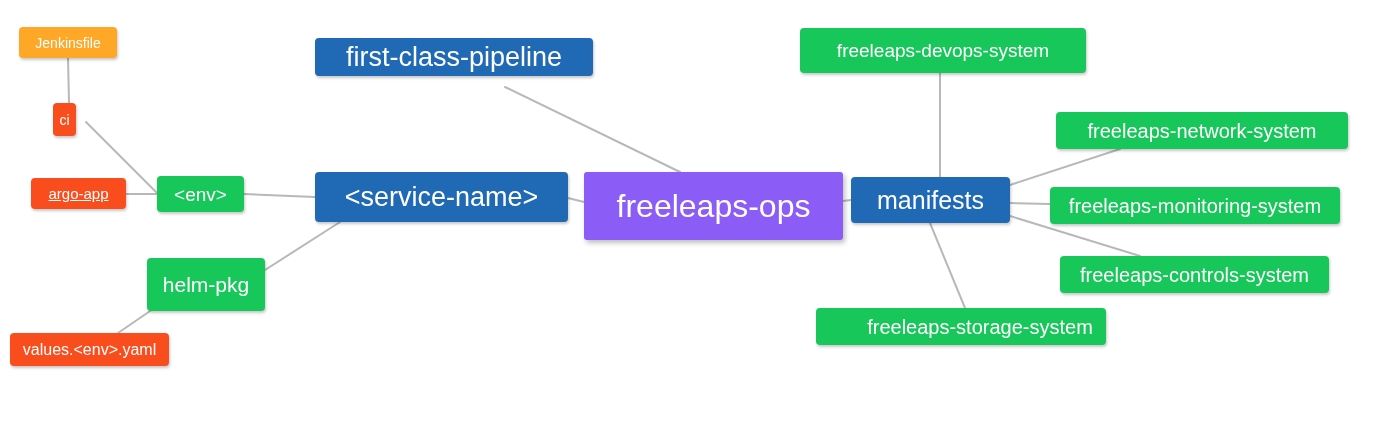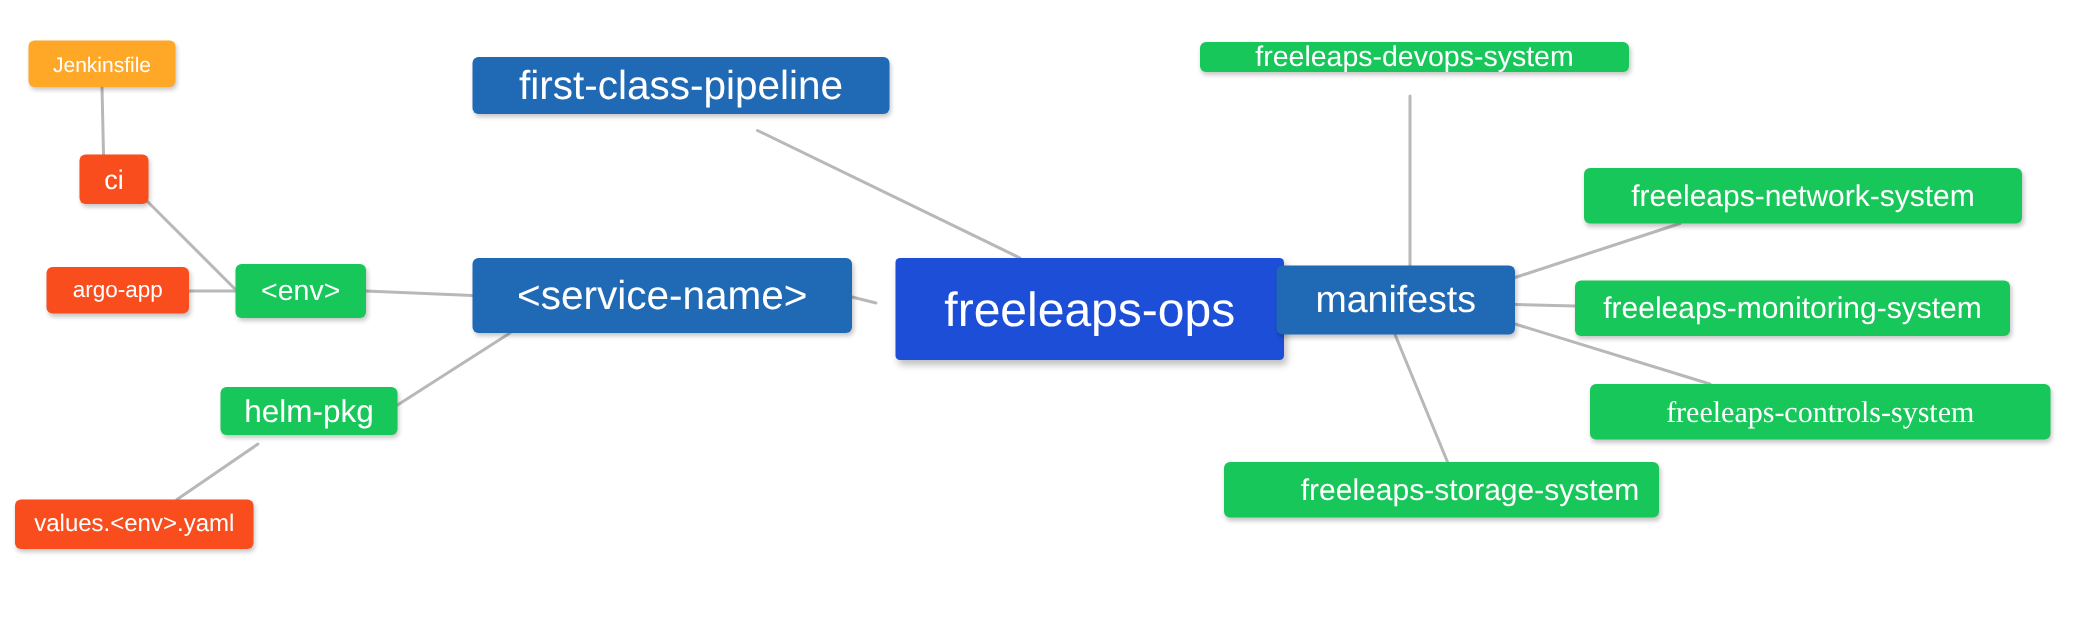--- a/index.html
+++ b/index.html
@@ -63,28 +63,28 @@
       <line x1="505" y1="87" x2="680" y2="172" stroke="#b8b8b8" stroke-width="2" stroke-linecap="round"></line>
       <line x1="843" y1="201" x2="851" y2="200" stroke="#b8b8b8" stroke-width="2" stroke-linecap="round"></line>
       <line x1="940" y1="177" x2="940" y2="64" stroke="#b8b8b8" stroke-width="2" stroke-linecap="round"></line>
       <line x1="1010" y1="185" x2="1120" y2="149" stroke="#b8b8b8" stroke-width="2" stroke-linecap="round"></line>
       <line x1="1010" y1="203" x2="1050" y2="204" stroke="#b8b8b8" stroke-width="2" stroke-linecap="round"></line>
       <line x1="1010" y1="216" x2="1140" y2="256" stroke="#b8b8b8" stroke-width="2" stroke-linecap="round"></line>
       <line x1="930" y1="223" x2="965" y2="308" stroke="#b8b8b8" stroke-width="2" stroke-linecap="round"></line>
     </svg>
   <div id="node-layer">
       <div class="mm-node" style="left: 19px; top: 27px; width: 98px; height: 31px; background: rgb(255, 167, 38); font-size: 14px;">Jenkinsfile</div>
-      <div class="mm-node" style="left: 53px; top: 103px; width: 46px; height: 33px; background: rgb(250, 77, 30); font-size: 18px;">ci</div>
-      <div class="mm-node" style="left: 31px; top: 178px; width: 95px; height: 31px; background: rgb(250, 77, 30); font-size: 15px;">argo-app</div>
+      <div class="mm-node" style="left: 53px; top: 103px; width: 23px; height: 33px; background: rgb(250, 77, 30); font-size: 14px;">ci</div>
+      <div class="mm-node" style="left: 31px; top: 178px; width: 95px; height: 31px; background: rgb(250, 77, 30); font-size: 15px; text-decoration: underline;">argo-app</div>
       <div class="mm-node" style="left: 157px; top: 176px; width: 87px; height: 36px; background: rgb(24, 199, 90); font-size: 19px;">&lt;env&gt;</div>
-      <div class="mm-node" style="left: 147px; top: 258px; width: 118px; height: 32px; background: rgb(24, 199, 90); font-size: 21px;">helm-pkg</div>
+      <div class="mm-node" style="left: 147px; top: 258px; width: 118px; height: 53px; background: rgb(24, 199, 90); font-size: 21px;">helm-pkg</div>
       <div class="mm-node" style="left: 10px; top: 333px; width: 159px; height: 33px; background: rgb(250, 77, 30); font-size: 16px;">values.&lt;env&gt;.yaml</div>
       <div class="mm-node" style="left: 315px; top: 38px; width: 278px; height: 38px; background: rgb(32, 105, 181); font-size: 27px;">first-class-pipeline</div>
       <div class="mm-node" style="left: 315px; top: 172px; width: 253px; height: 50px; background: rgb(32, 105, 181); font-size: 27px;">&lt;service-name&gt;</div>
-      <div class="mm-node root" style="left: 584px; top: 172px; width: 259px; height: 68px; background: #1d4ed8; font-size: 32px; margin-left: 13px;">freeleaps-ops</div>
+      <div class="mm-node root" style="left: 584px; top: 172px; width: 259px; height: 68px; background: #8b5cf6; font-size: 32px;">freeleaps-ops</div>
       <div class="mm-node" style="left: 851px; top: 177px; width: 159px; height: 46px; background: rgb(32, 105, 181); font-size: 25px;">manifests</div>
-      <div class="mm-node" style="left: 800px; top: 28px; width: 286px; height: 20px; background: rgb(24, 199, 90); font-size: 19px;">freeleaps-devops-system</div>
+      <div class="mm-node" style="left: 800px; top: 28px; width: 286px; height: 45px; background: rgb(24, 199, 90); font-size: 19px;">freeleaps-devops-system</div>
       <div class="mm-node" style="left: 1056px; top: 112px; width: 292px; height: 37px; background: rgb(24, 199, 90); font-size: 20px;">freeleaps-network-system</div>
       <div class="mm-node" style="left: 1050px; top: 187px; width: 290px; height: 37px; background: rgb(24, 199, 90); font-size: 20px;">freeleaps-monitoring-system</div>
-      <div class="mm-node" style="left: 1060px; top: 256px; width: 307px; height: 37px; background: rgb(24, 199, 90); font-size: 20px; font-family: Liberation Serif, serif;">freeleaps-controls-system</div>
+      <div class="mm-node" style="left: 1060px; top: 256px; width: 269px; height: 37px; background: rgb(24, 199, 90); font-size: 20px;">freeleaps-controls-system</div>
       <div class="mm-node" style="left: 816px; top: 308px; width: 290px; height: 37px; background: rgb(24, 199, 90); font-size: 20px; padding-left: 48px;">freeleaps-storage-system</div>
     </div>
 </div>
 
 </body></html>

